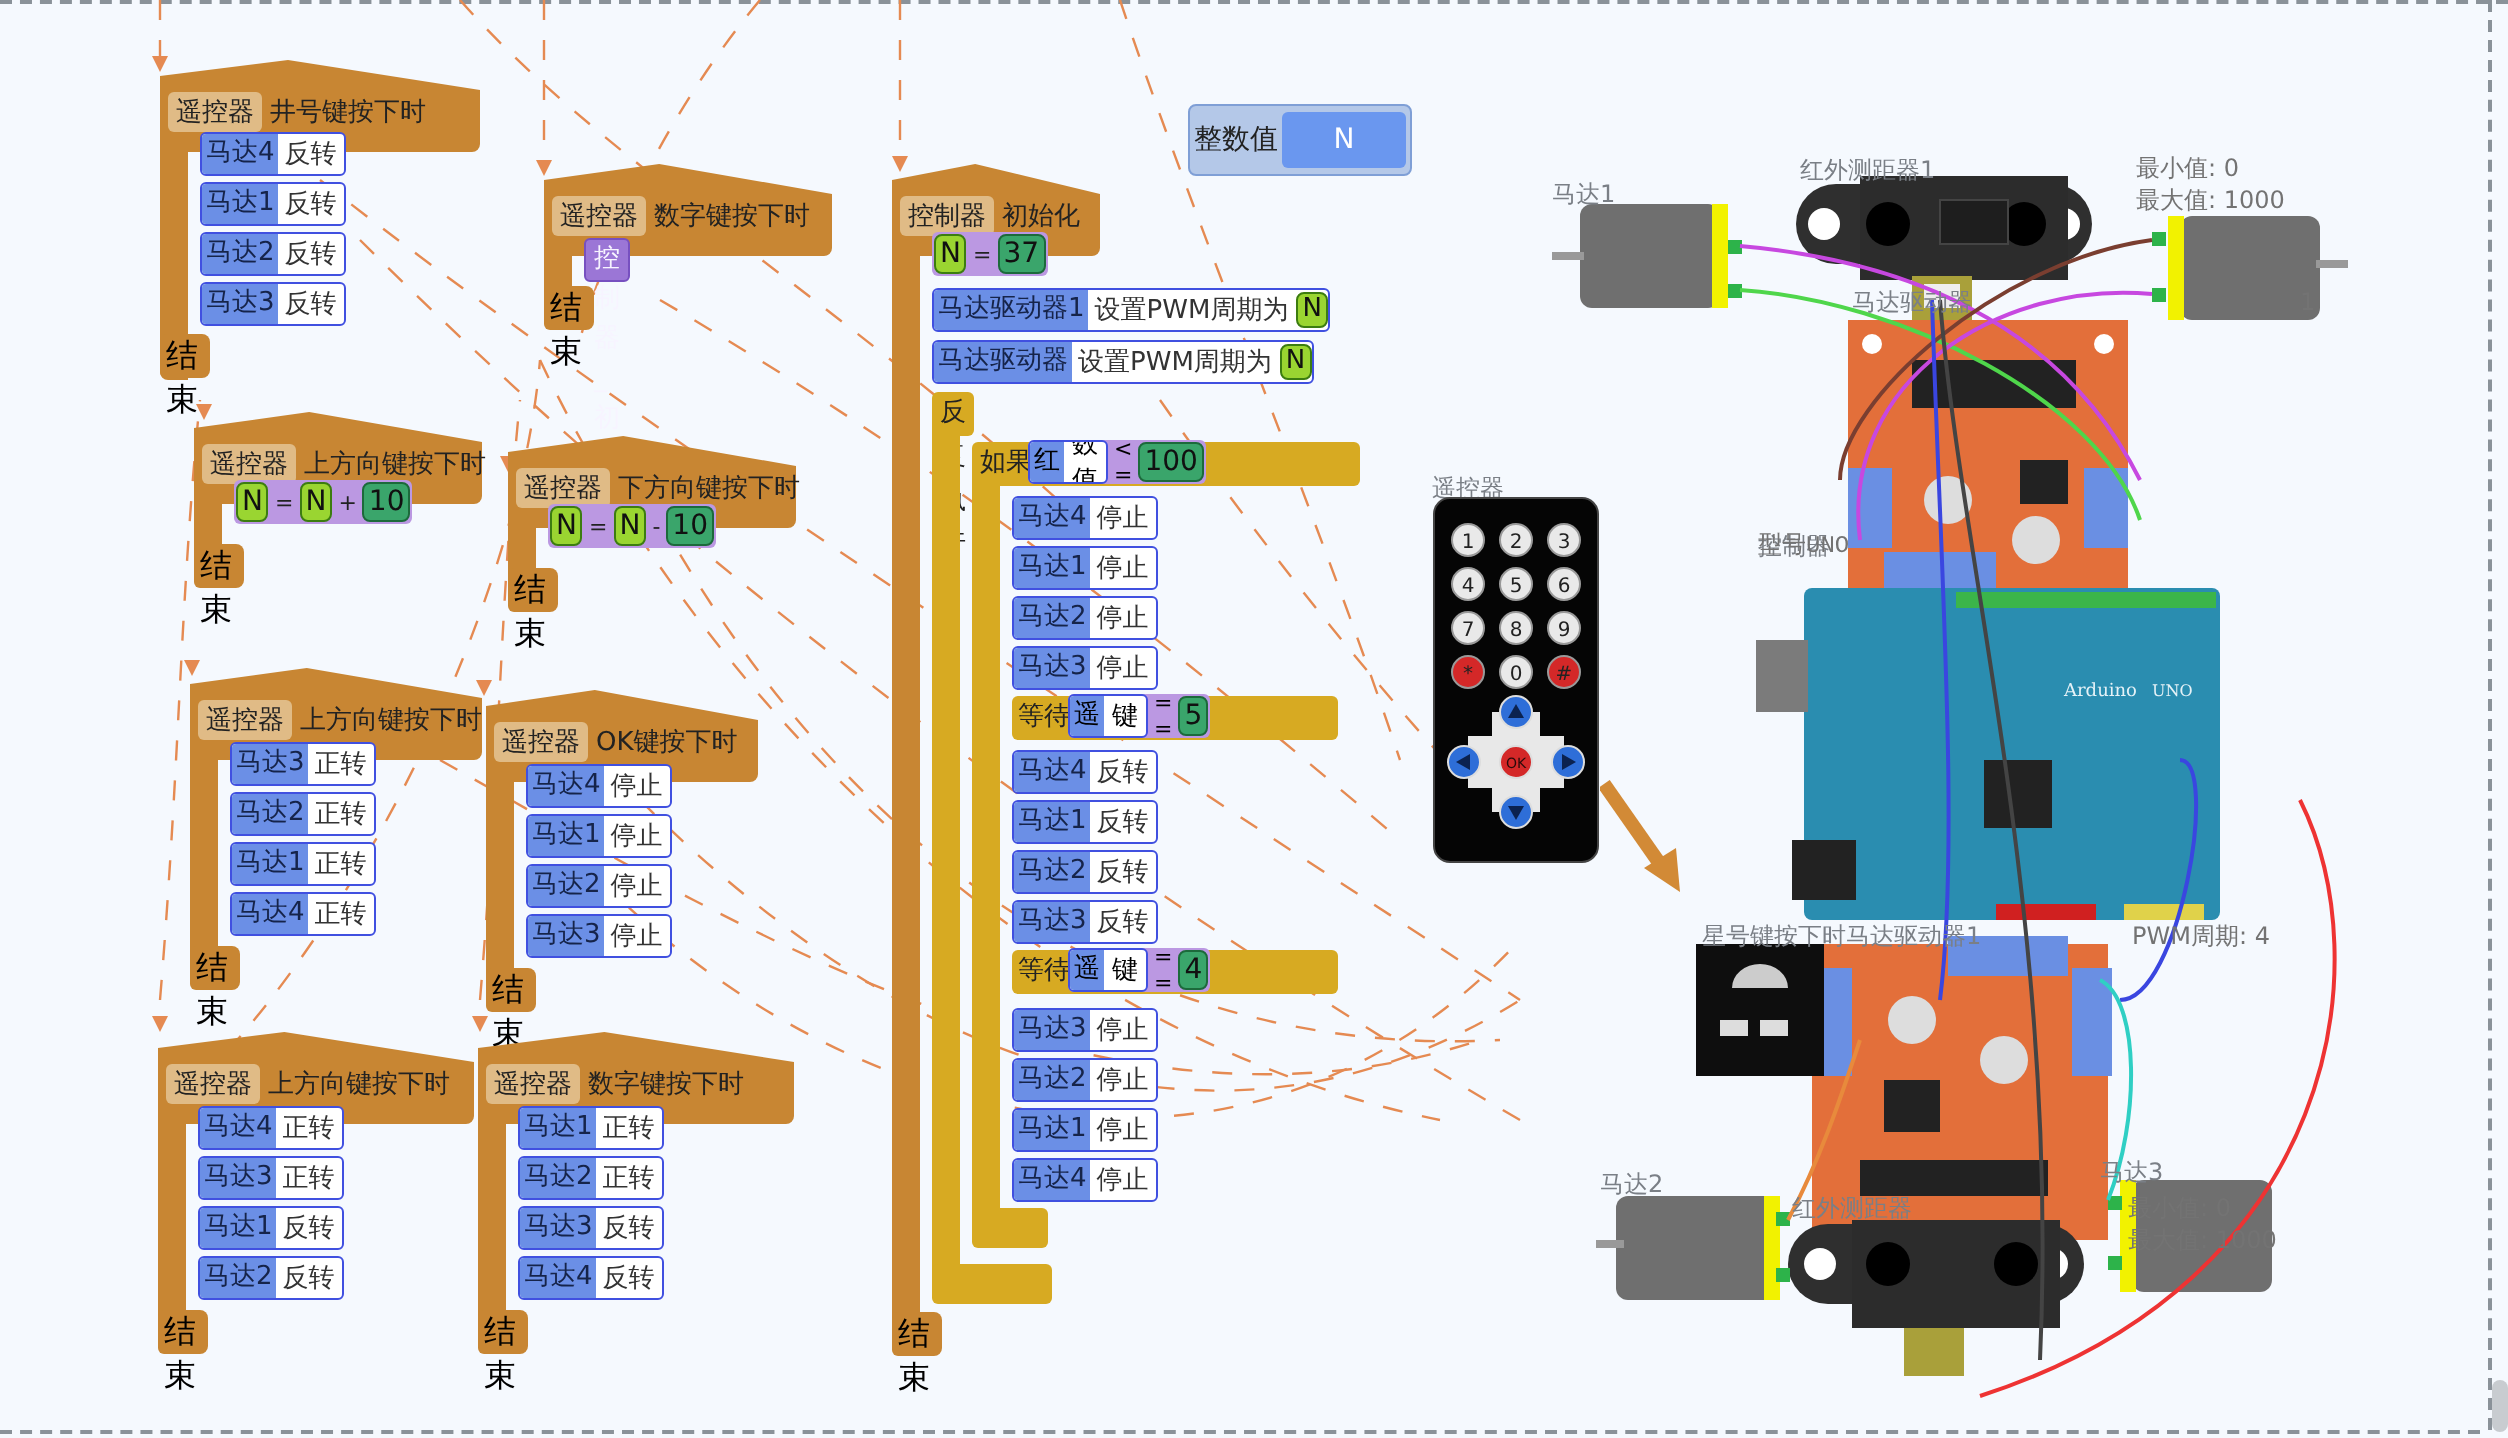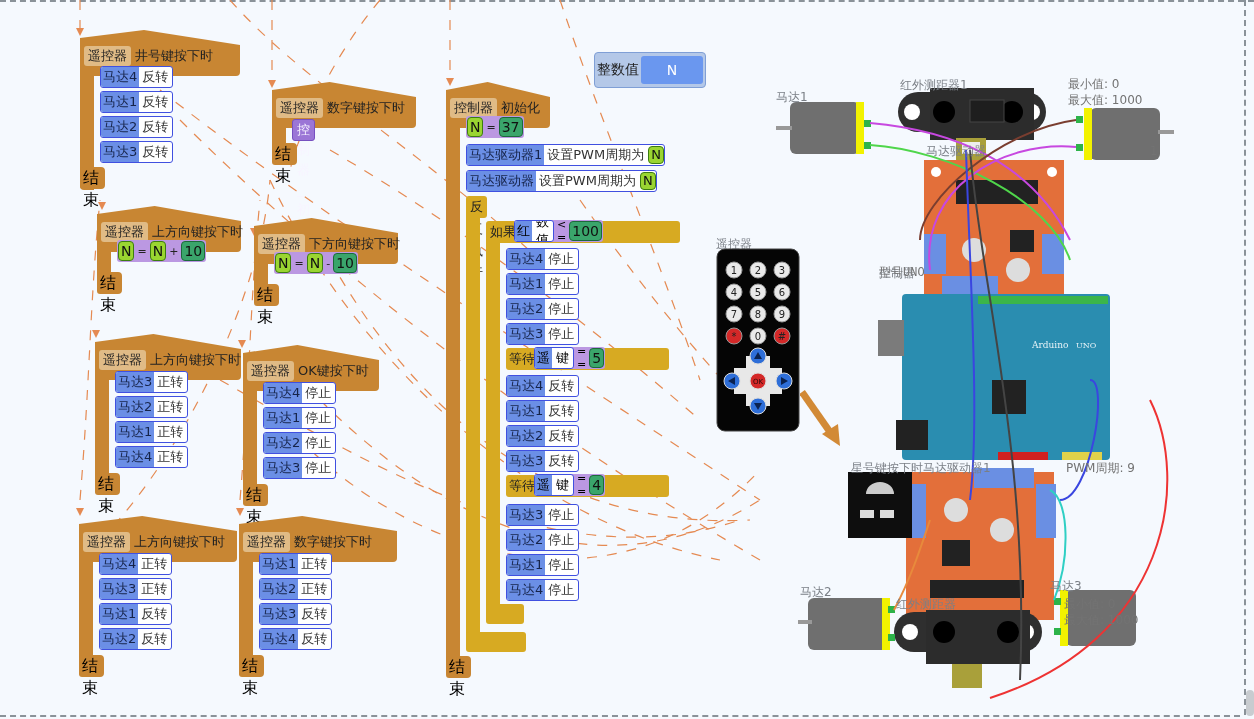--- a/index.html
+++ b/index.html
@@ -534,18 +534,18 @@
 <span class="hw-label" style="left:776px;top:89px;">马达1</span>
 <span class="hw-label" style="left:900px;top:77px;">红外测距器1</span>
 <span class="hw-blue" style="left:1068px;top:76px;">最小值: 0</span>
 <span class="hw-blue" style="left:1068px;top:92px;">最大值: 1000</span>
 <span class="hw-blue" style="left:1150px;top:144px;">1</span>
 <span class="hw-label" style="left:926px;top:143px;">马达驱动器</span>
 <span class="hw-label" style="left:879px;top:265px;">控制器</span>
 <span class="hw-blue" style="left:879px;top:264px;font-family:Liberation Mono, monospace;">型号UNO</span>
 <span class="hw-label" style="left:851px;top:460px;">星号键按下时</span>
 <span class="hw-label" style="left:923px;top:460px;">马达驱动器1</span>
-<span class="hw-blue" style="left:1066px;top:460px;">PWM周期: 9</span>
+<span class="hw-blue" style="left:1066px;top:460px;">PWM周期: 4</span>
 <span class="hw-label" style="left:800px;top:584px;">马达2</span>
 <span class="hw-label" style="left:896px;top:596px;">红外测距器</span>
 <span class="hw-label" style="left:1050px;top:578px;">马达3</span>
 <span class="hw-blue" style="left:1064px;top:596px;">最小值: 0</span>
 <span class="hw-blue" style="left:1064px;top:612px;">最大值: 1000</span>
 
 </body></html>

